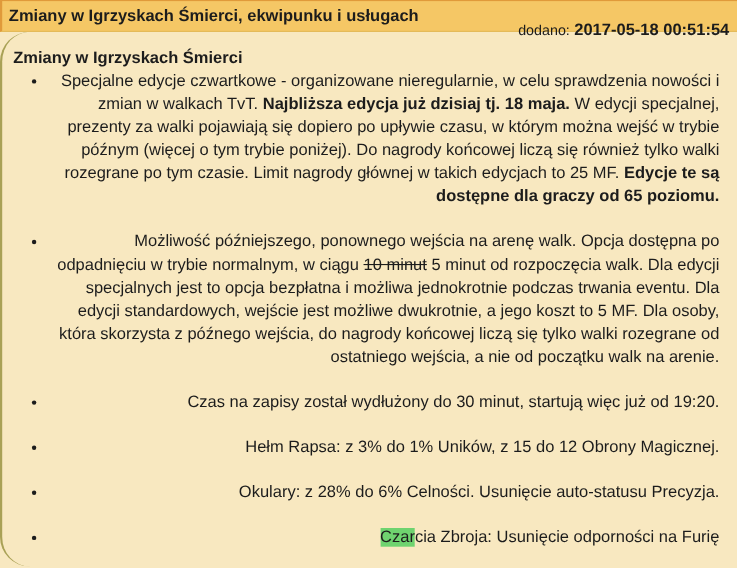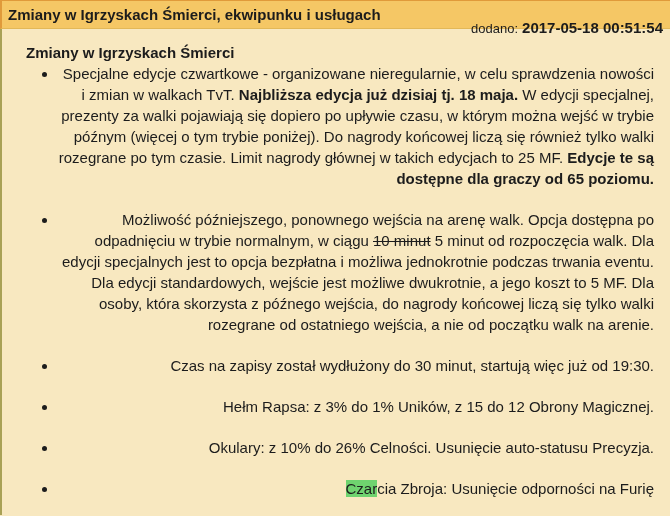--- a/index.html
+++ b/index.html
@@ -42,25 +42,26 @@
     margin-top:25px;
   }
   .added-datetime{
     font-size:15px;
     font-weight:bold;
     margin-left:4px;
   }
   .panel-body{
     background:var(--body-bg);
     border-left:2px solid var(--border-olive);
-    padding:13px 14px 8px 24px;
+    padding:13px 14px 8px 10px;
     font-size:15px;
     line-height:21px;
     height:486px;
     overflow:hidden;
+    border-radius:27px;
   }
   .section-heading{
     font-weight:bold;
     font-size:15px;
     margin:0;
   }
   ul.bullet-list{
     margin:0 0 0 0;
     padding-left:32px;
     list-style-type:disc;
@@ -85,27 +86,27 @@
     </span>
   </div>
   <div class="panel-body" id="sections-root">
   <section class="section">
     <div class="section-heading">Zmiany w Igrzyskach Śmierci</div>
     <ul class="bullet-list">
   <li class="bullet-item"><span>Specjalne edycje czwartkowe - organizowane nieregularnie, w celu sprawdzenia nowości i zmian w walkach TvT. </span><span class="seg-bold">Najbliższa edycja już dzisiaj tj. 18 maja.</span><span> W edycji specjalnej, prezenty za walki pojawiają się dopiero po upływie czasu, w którym można wejść w trybie późnym (więcej o tym trybie poniżej). Do nagrody końcowej liczą się również tylko walki rozegrane po tym czasie. Limit nagrody głównej w takich edycjach to 25 MF. </span><span class="seg-bold">Edycje te są dostępne dla graczy od 65 poziomu.</span></li>
 
   <li class="bullet-item"><span>Możliwość późniejszego, ponownego wejścia na arenę walk. Opcja dostępna po odpadnięciu w trybie normalnym, w ciągu </span><span class="seg-strike">10 minut</span><span> 5 minut od rozpoczęcia walk. Dla edycji specjalnych jest to opcja bezpłatna i możliwa jednokrotnie podczas trwania eventu. Dla edycji standardowych, wejście jest możliwe dwukrotnie, a jego koszt to 5 MF. Dla osoby, która skorzysta z późnego wejścia, do nagrody końcowej liczą się tylko walki rozegrane od ostatniego wejścia, a nie od początku walk na arenie.</span></li>
 
-  <li class="bullet-item"><span>Czas na zapisy został wydłużony do 30 minut, startują więc już od 19:30.</span></li>
+  <li class="bullet-item"><span>Czas na zapisy został wydłużony do 30 minut, startują więc już od 19:20.</span></li>
 </ul>
   </section>
 
   <section class="section">
     <ul class="bullet-list">
   <li class="bullet-item"><span>Hełm Rapsa: z 3% do 1% Uników, z 15 do 12 Obrony Magicznej.</span></li>
 
-  <li class="bullet-item"><span>Okulary: z 10% do 26% Celności. Usunięcie auto-statusu Precyzja.</span></li>
+  <li class="bullet-item"><span>Okulary: z 28% do 6% Celności. Usunięcie auto-statusu Precyzja.</span></li>
 
   <li class="bullet-item"><span class="seg-highlight">Czar</span><span>cia Zbroja: Usunięcie odporności na Furię</span></li>
 </ul>
   </section>
 </div>
 </div>
 
 </body></html>

